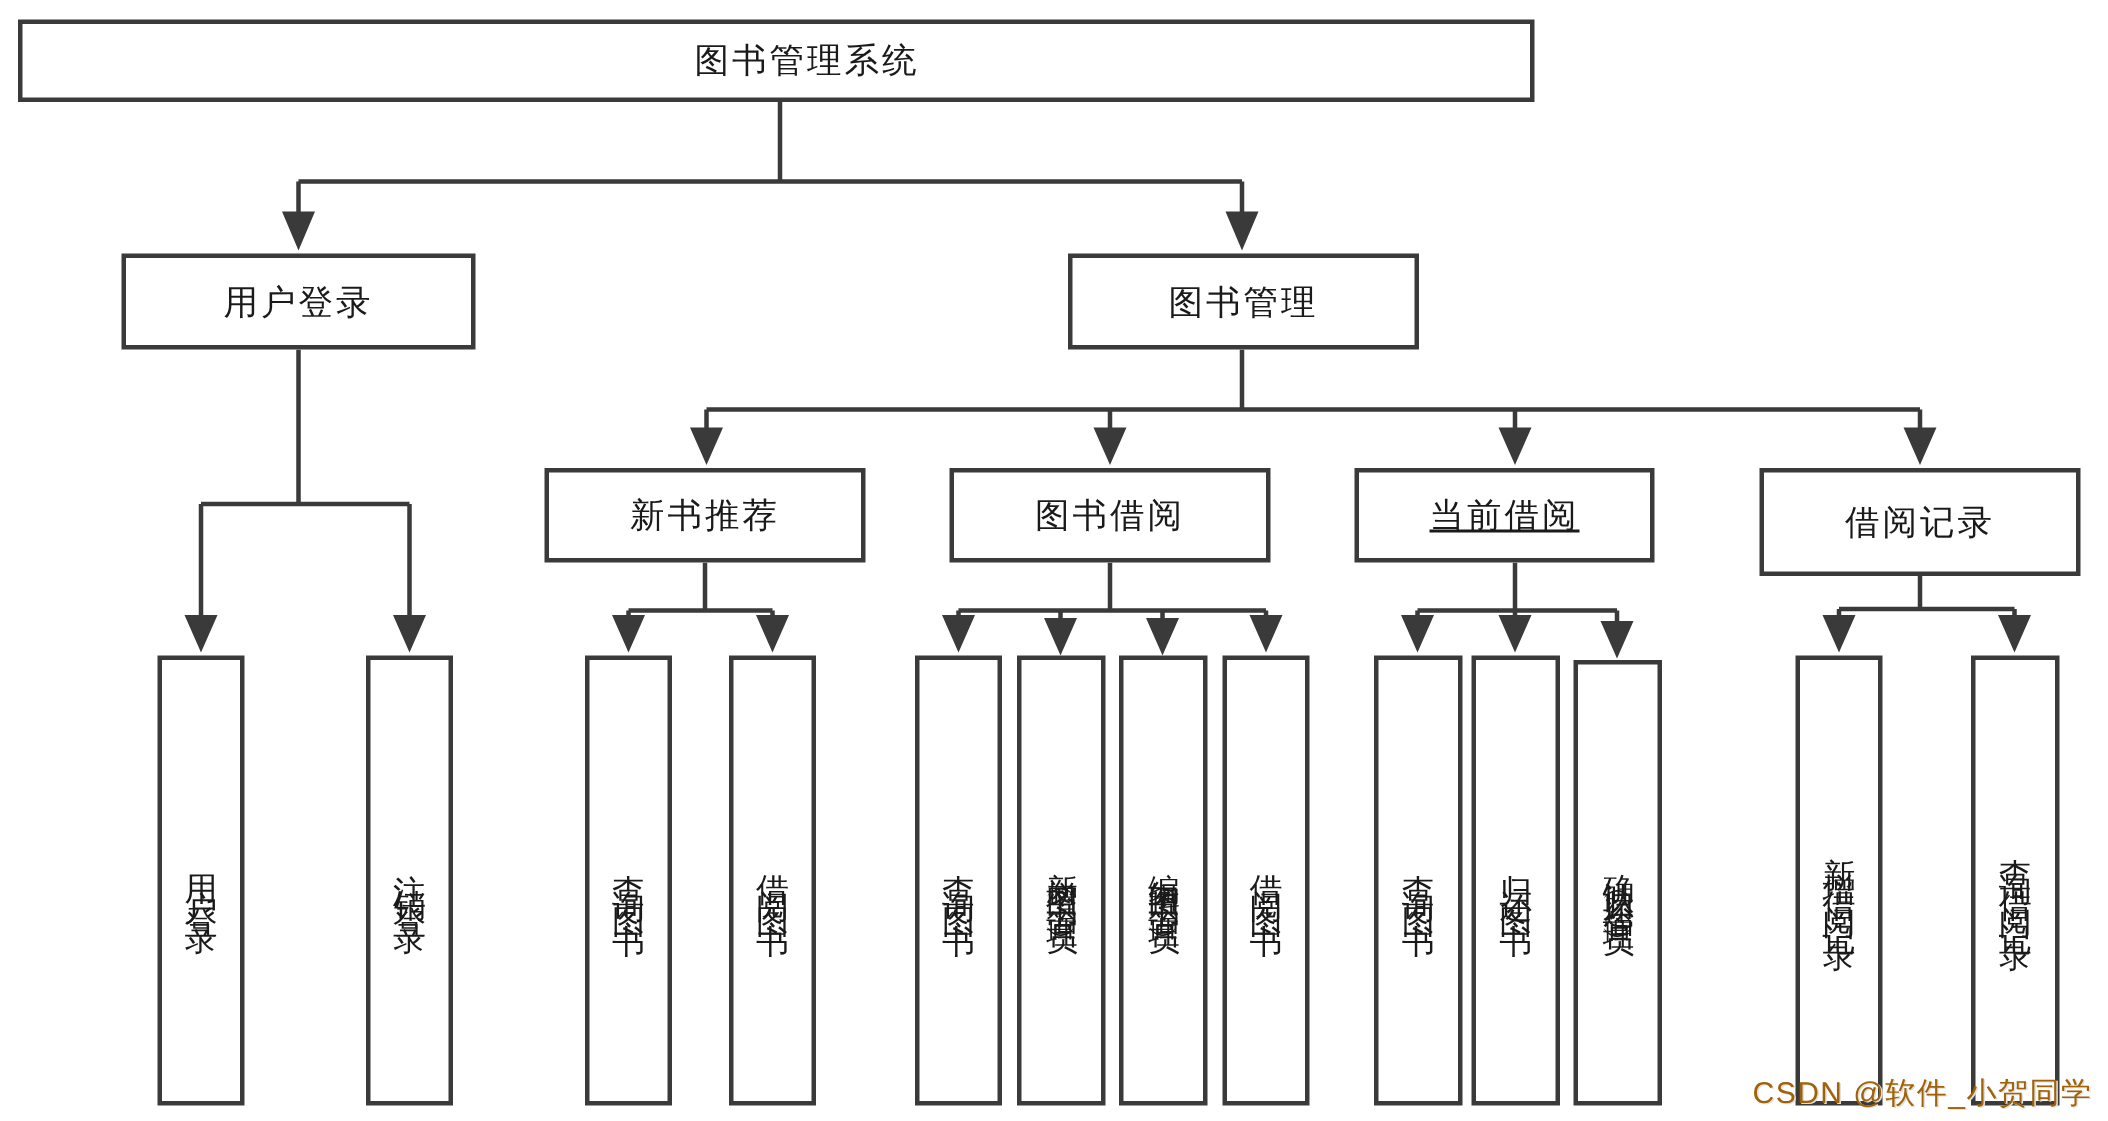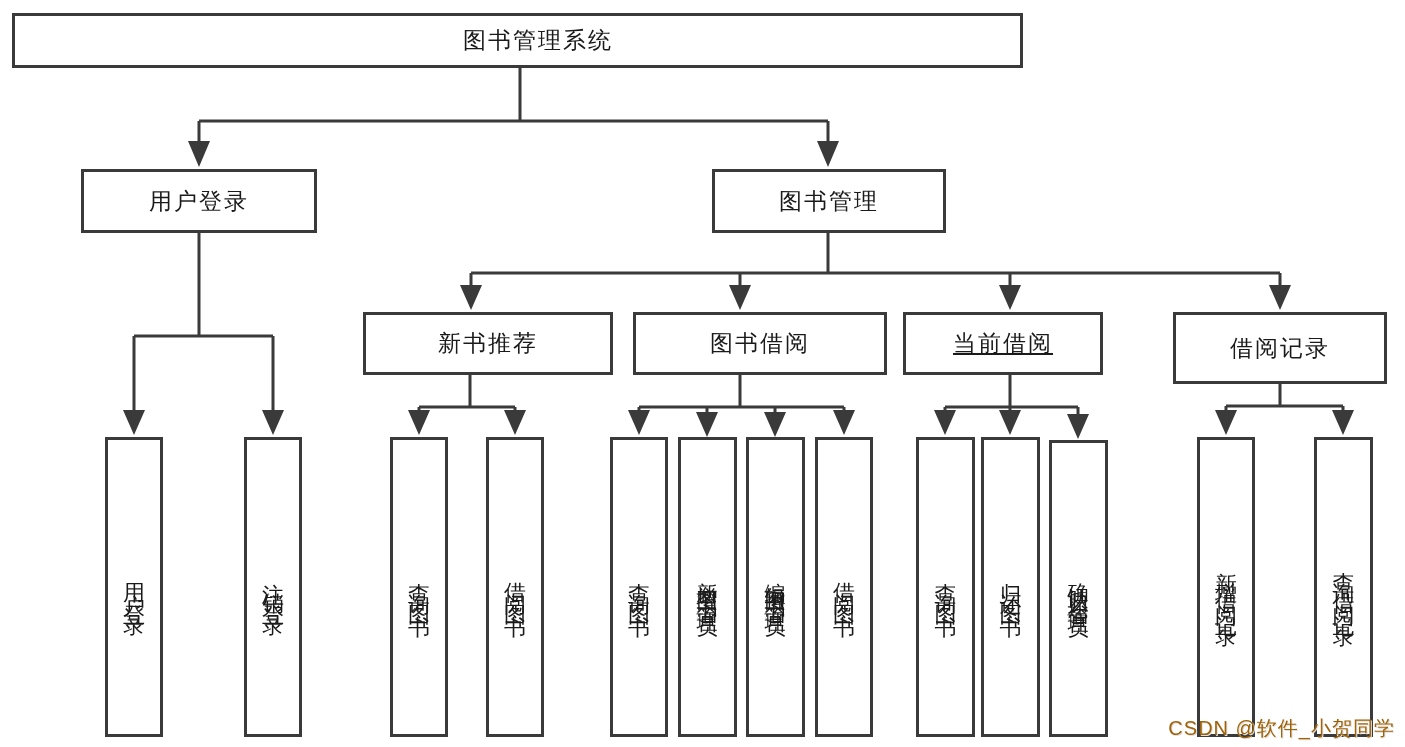--- a/index.html
+++ b/index.html
@@ -103,24 +103,24 @@
     <span class="label">图书管理系统</span>
   </div>
 
   <div class="node hbox" style="left:81px; top:169px; width:236px; height:64px;">
     <span class="label">用户登录</span>
   </div>
   <div class="node hbox" style="left:712px; top:169px; width:234px; height:64px;">
     <span class="label">图书管理</span>
   </div>
 
-  <div class="node hbox" style="left:363px; top:312px; width:250px; height:63px;">
+  <div class="node hbox" style="left:363px; top:312px; width:214px; height:63px;">
     <span class="label">新书推荐</span>
   </div>
-  <div class="node hbox" style="left:633px; top:312px; width:254px; height:63px;">
+  <div class="node hbox" style="left:633px; top:312px; width:214px; height:63px;">
     <span class="label">图书借阅</span>
   </div>
   <div class="node hbox" style="left:903px; top:312px; width:200px; height:63px;text-decoration:underline;">
     <span class="label">当前借阅</span>
   </div>
   <div class="node hbox" style="left:1173px; top:312px; width:214px; height:72px;">
     <span class="label">借阅记录</span>
   </div>
 
   <div class="node vbox" style="left:105px; top:437px; width:58px; height:300px;">

